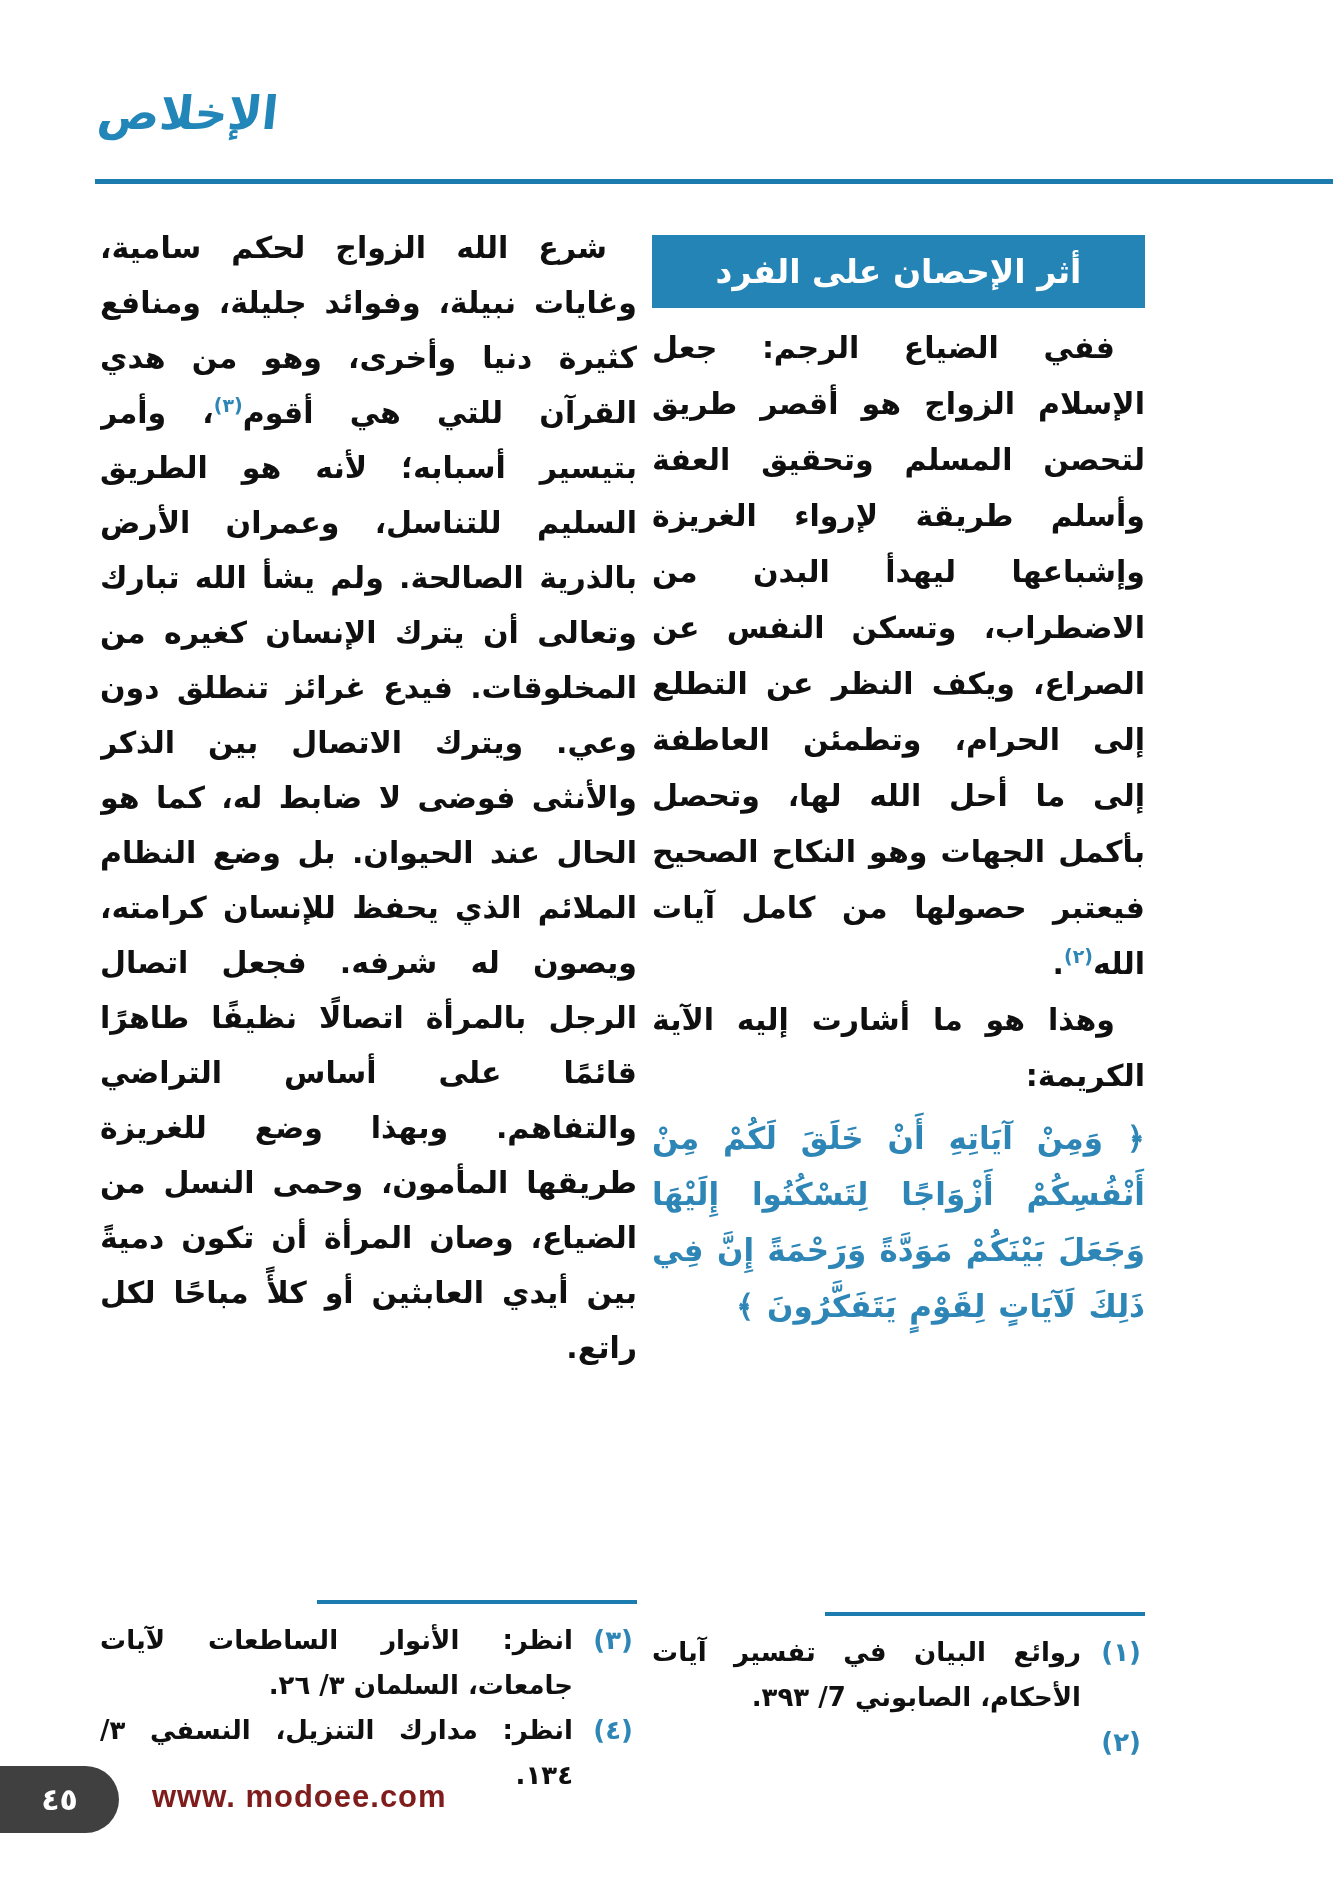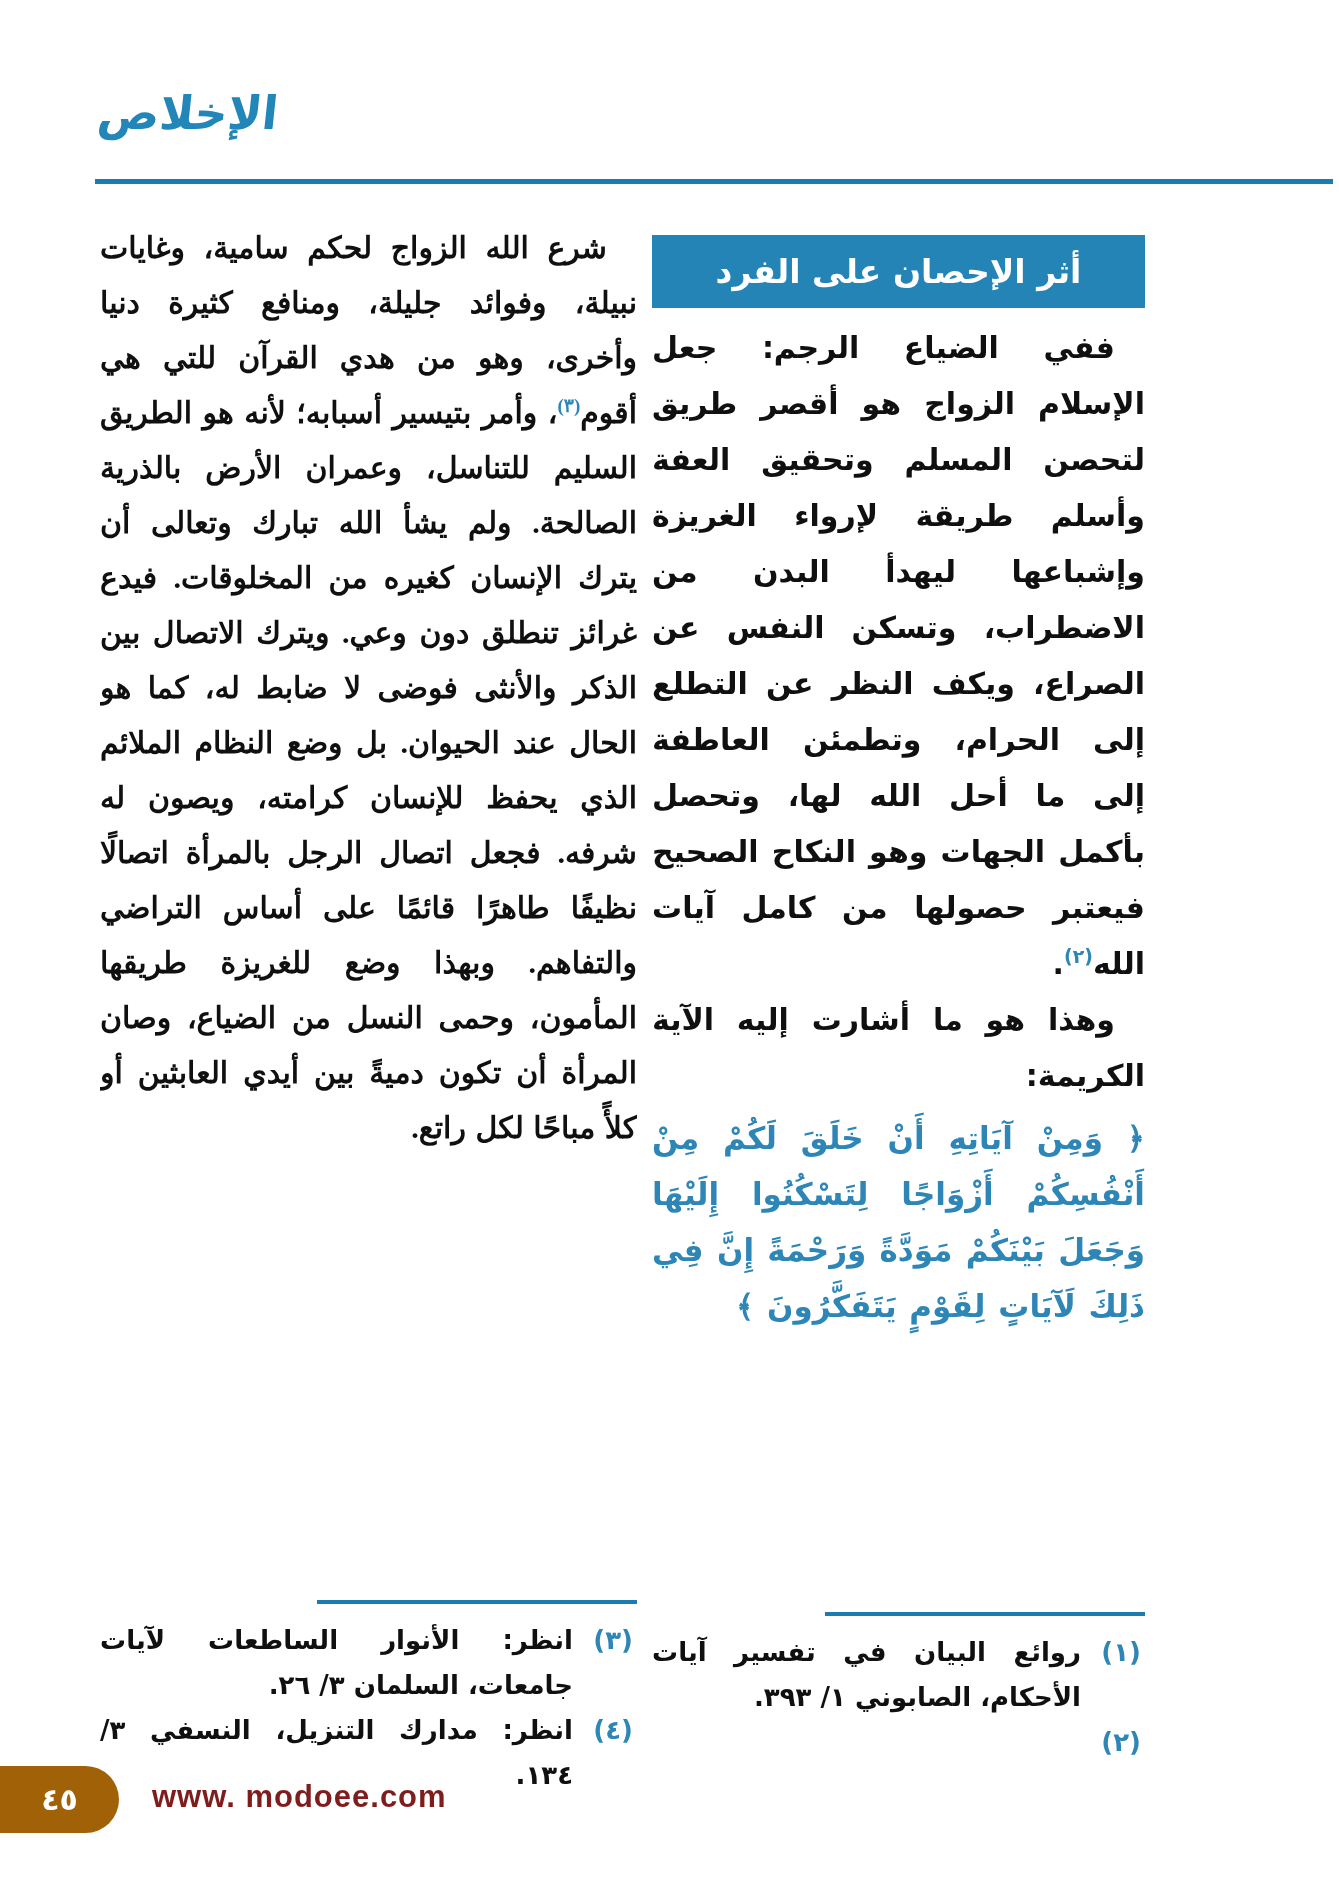--- a/index.html
+++ b/index.html
@@ -18,21 +18,21 @@
     font-size:46px;font-weight:700;color:#2286b8;
     transform:skewX(-6deg);
   }
   .hdr-rule{
     position:absolute;left:95px;top:179px;width:1238px;height:5px;
     background:#1c7cb0;
   }
   
   .col{position:absolute;direction:rtl;text-align:justify;}
   .col-right{left:652px;top:235px;width:493px;height:1370px;overflow:hidden;}
-  .col-left{left:100px;top:220px;width:537px;height:1375px;overflow:hidden;font-family:Liberation Serif, serif;}
+  .col-left{left:100px;top:220px;width:537px;height:1375px;overflow:hidden;}
   .section-box{
     width:493px;height:73px;line-height:73px;
     background:#2484b6;color:#ffffff;
     font-size:33px;font-weight:700;text-align:center;
     margin-bottom:12px;
   }
   .body-par{
     margin:0;
     font-size:30px;font-weight:700;line-height:55px;
     word-spacing:2px;
@@ -56,21 +56,21 @@
   .fn-divider{width:320px;height:4px;background:#1c7cb0;margin-bottom:14px;}
   .fn{
     position:relative;padding-right:64px;
     font-size:26px;font-weight:700;line-height:45px;
     text-align:justify;
   }
   .fn .fn-num{position:absolute;right:4px;top:0;color:#2e86b6;}
   
   .page-badge{
     position:absolute;left:0;top:1766px;width:119px;height:67px;
-    background:#a16207;border-radius:0 34px 34px 0;
+    background:#404040;border-radius:0 34px 34px 0;
     color:#ffffff;font-size:30px;font-weight:700;
     text-align:center;line-height:67px;
   }
   .site-url{
     position:absolute;left:152px;top:1779px;
     color:#7f1d1d;font-size:31px;font-weight:700;
     font-family:"Liberation Sans", sans-serif;
     letter-spacing:1px;
   }
 </style>
@@ -91,21 +91,21 @@
     <p class="body-par"><span>وهذا هو ما أشارت إليه الآية الكريمة:</span></p>
 
     <p class="body-par verse">﴿ وَمِنْ آيَاتِهِ أَنْ خَلَقَ لَكُمْ مِنْ أَنْفُسِكُمْ أَزْوَاجًا لِتَسْكُنُوا إِلَيْهَا وَجَعَلَ بَيْنَكُمْ مَوَدَّةً وَرَحْمَةً إِنَّ فِي ذَلِكَ لَآيَاتٍ لِقَوْمٍ يَتَفَكَّرُونَ ﴾</p>
 
   </div>
 
   <div class="fnblock fnblock-right">
     <div class="fn-divider"></div>
     <div class="fn">
       <span class="fn-num">(١)</span>
-      <span>روائع البيان في تفسير آيات الأحكام، الصابوني ١/ ٣٩٣.</span>
+      <span>روائع البيان في تفسير آيات الأحكام، الصابوني 7/ ٣٩٣.</span>
     </div>
     <div class="fn">
       <span class="fn-num">(٢)</span>
     </div>
   </div>
 
   <div class="col col-left">
     <p class="body-par"><span>شرع الله الزواج لحكم سامية، وغايات نبيلة، وفوائد جليلة، ومنافع كثيرة دنيا وأخرى، وهو من هدي القرآن للتي هي أقوم</span><sup class="fn-ref">(٣)</sup><span>، وأمر بتيسير أسبابه؛ لأنه هو الطريق السليم للتناسل، وعمران الأرض بالذرية الصالحة. ولم يشأ الله تبارك وتعالى أن يترك الإنسان كغيره من المخلوقات. فيدع غرائز تنطلق دون وعي. ويترك الاتصال بين الذكر والأنثى فوضى لا ضابط له، كما هو الحال عند الحيوان. بل وضع النظام الملائم الذي يحفظ للإنسان كرامته، ويصون له شرفه. فجعل اتصال الرجل بالمرأة اتصالًا نظيفًا طاهرًا قائمًا على أساس التراضي والتفاهم. وبهذا وضع للغريزة طريقها المأمون، وحمى النسل من الضياع، وصان المرأة أن تكون دميةً بين أيدي العابثين أو كلأً مباحًا لكل راتع.</span></p>
 
 

